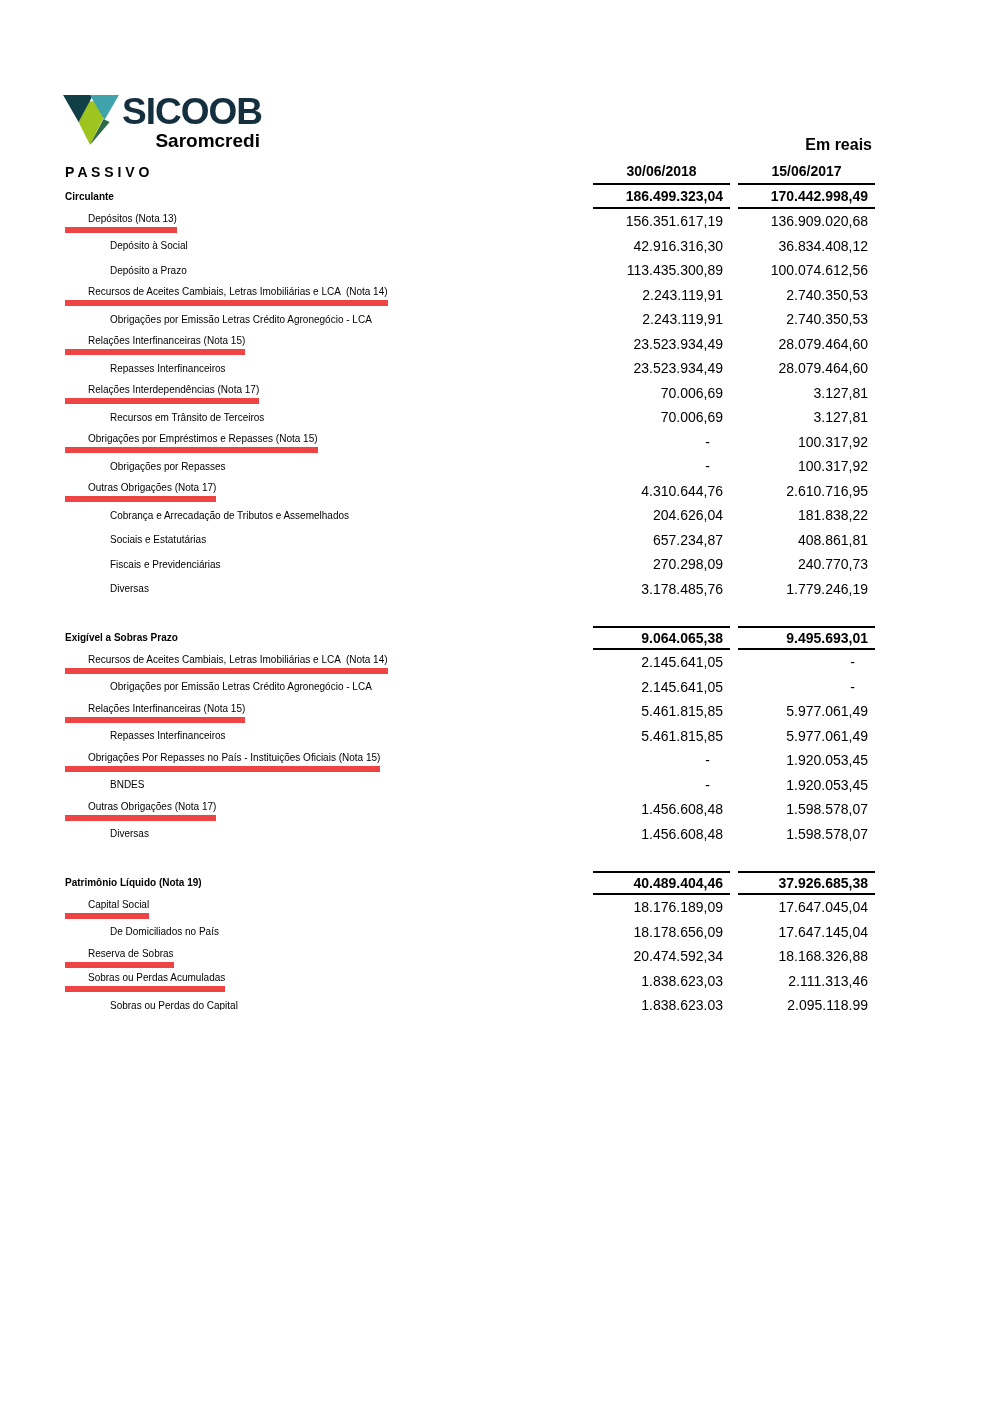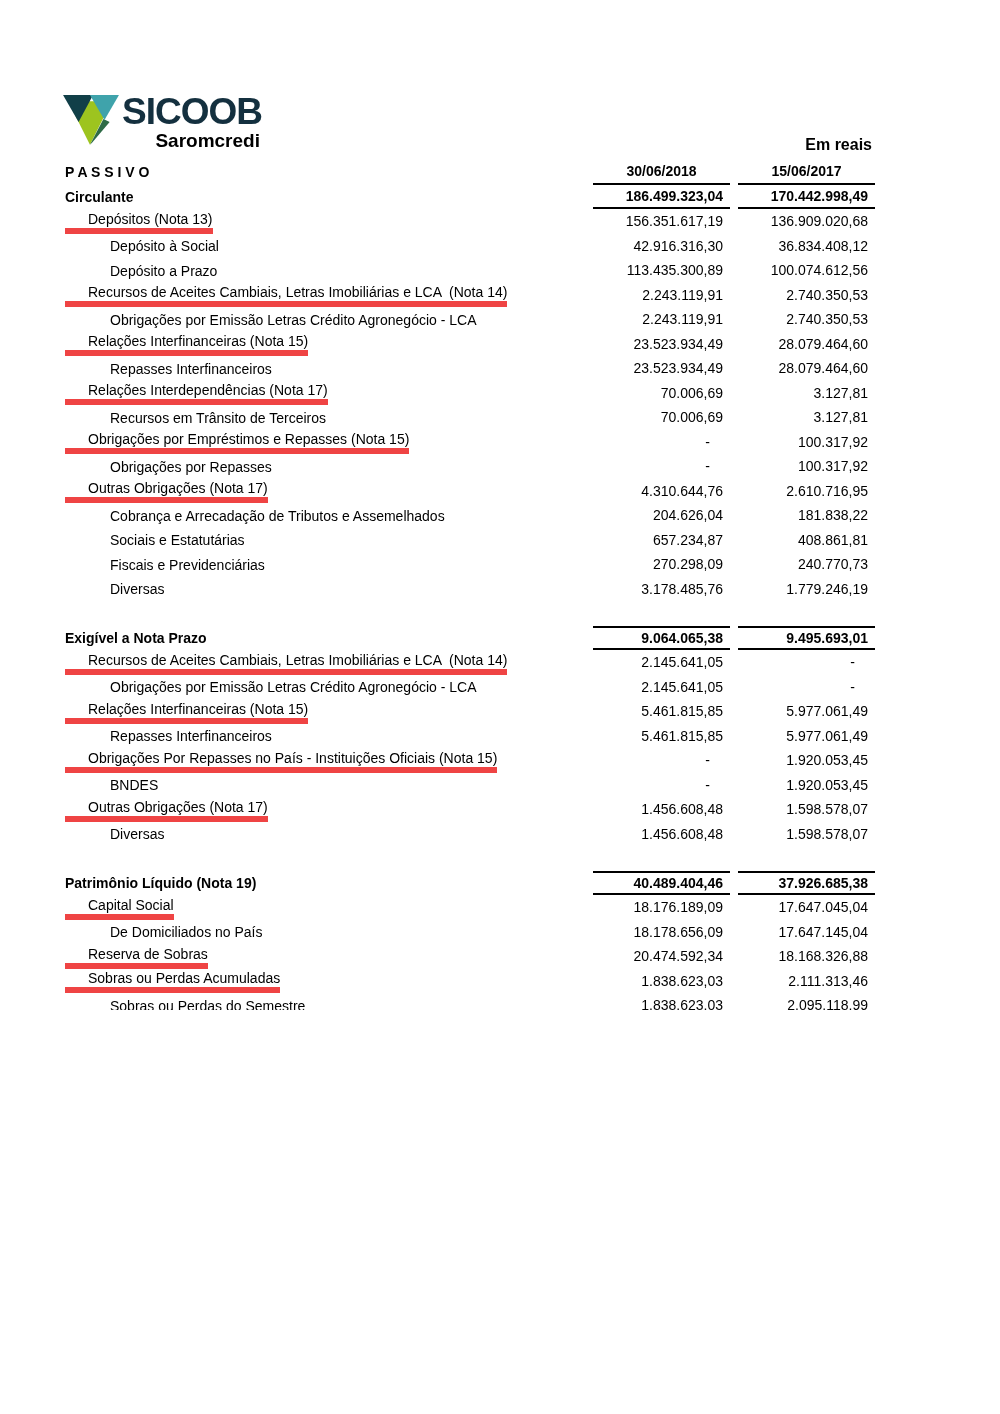--- a/index.html
+++ b/index.html
@@ -12,21 +12,21 @@
   .logo-mark { width:58px; height:56px; }
   .logo-text { display:flex; flex-direction:column; align-items:flex-end; margin-left:2px; }
   .brand { font-size:37px; font-weight:bold; letter-spacing:-1px; color:#14303f; line-height:38px; }
   .subbrand { font-size:19px; font-weight:bold; color:#000000; line-height:19px; margin-top:0px; margin-right:2px; }
   
   .em-reais { position:absolute; top:136px; left:65px; width:810px; text-align:right;
               font-weight:bold; font-size:16px; padding-right:3px; box-sizing:border-box; }
   
   .sheet { position:absolute; top:160px; left:65px; width:810px; }
   .trow { display:flex; height:24.5px; line-height:24.5px; }
-  .lab { flex:1 1 auto; font-size:14px; white-space:pre; overflow:hidden; }
+  .lab { flex:1 1 auto; font-size:10px; white-space:pre; overflow:hidden; }
   .lab .t { display:inline-block; line-height:17px; vertical-align:middle; }
   .lvl0 { padding-left:0; }
   .lvl1 .t { padding-left:23px; }
   .lvl2 .t { padding-left:45px; }
   .ul .t { border-bottom:6px solid #ef4444; }
   .b { font-weight:bold; }
   .val { flex:0 0 137px; width:137px; box-sizing:border-box; text-align:right;
          padding-right:7px; font-size:14px; }
   .val.c2 { margin-left:8px; }
   .val.dash { padding-right:20px; }
@@ -144,21 +144,21 @@
           <div class="val c1">270.298,09</div>
           <div class="val c2">240.770,73</div>
         </div>
         <div class="trow">
           <div class="lab lvl2"><span class="t">Diversas</span></div>
           <div class="val c1">3.178.485,76</div>
           <div class="val c2">1.779.246,19</div>
         </div>
         <div class="trow spacer"></div>
         <div class="trow">
-          <div class="lab lvl0 b"><span class="t">Exigível a Nota Prazo</span></div>
+          <div class="lab lvl0 b"><span class="t">Exigível a Sobras Prazo</span></div>
           <div class="val c1 b rule-both">9.064.065,38</div>
           <div class="val c2 b rule-both">9.495.693,01</div>
         </div>
         <div class="trow">
           <div class="lab lvl1 ul"><span class="t">Recursos de Aceites Cambiais, Letras Imobiliárias e LCA  (Nota 14)</span></div>
           <div class="val c1">2.145.641,05</div>
           <div class="val c2 dash">-</div>
         </div>
         <div class="trow">
           <div class="lab lvl2"><span class="t">Obrigações por Emissão Letras Crédito Agronegócio - LCA</span></div>
@@ -215,21 +215,21 @@
           <div class="lab lvl1 ul"><span class="t">Reserva de Sobras</span></div>
           <div class="val c1">20.474.592,34</div>
           <div class="val c2">18.168.326,88</div>
         </div>
         <div class="trow">
           <div class="lab lvl1 ul"><span class="t">Sobras ou Perdas Acumuladas</span></div>
           <div class="val c1">1.838.623,03</div>
           <div class="val c2">2.111.313,46</div>
         </div>
         <div class="trow">
-          <div class="lab lvl2"><span class="t">Sobras ou Perdas do Semestre</span></div>
+          <div class="lab lvl2"><span class="t">Sobras ou Perdas do Capital</span></div>
           <div class="val c1">1.838.623,03</div>
           <div class="val c2">2.095.118,99</div>
         </div>
         <div class="trow">
           <div class="lab lvl2"><span class="t">Sobras do Exercício Anterior</span></div>
           <div class="val c1 dash">-</div>
           <div class="val c2">16.194,47</div>
         </div>
         <div class="trow spacer"></div>
         <div class="trow">

